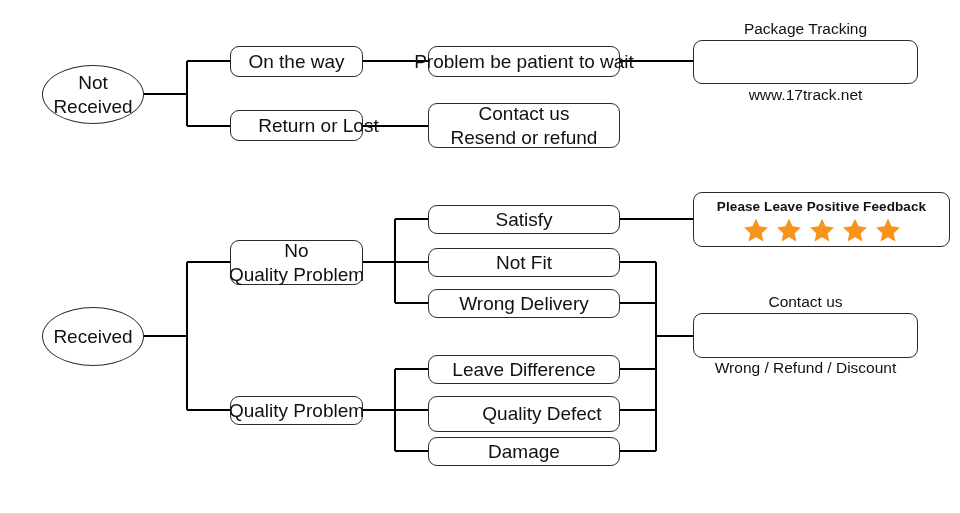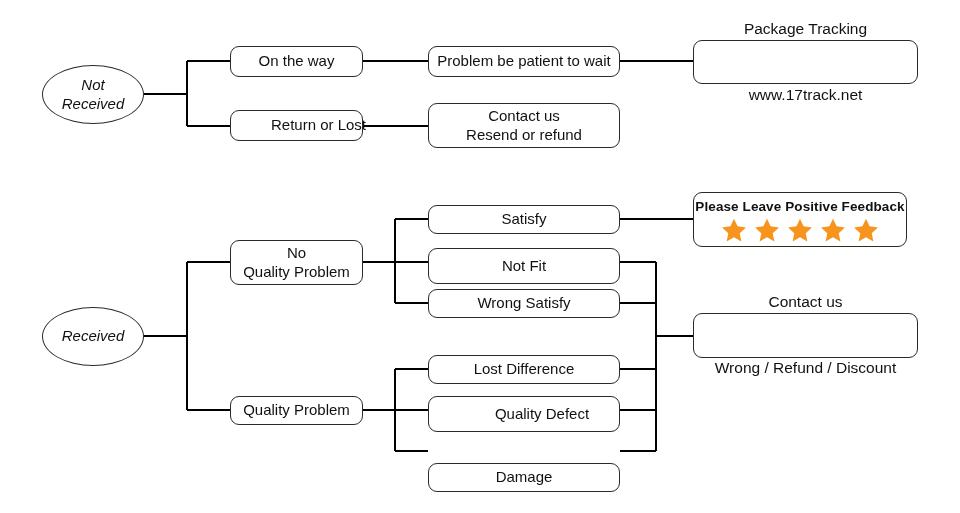--- a/index.html
+++ b/index.html
@@ -47,27 +47,26 @@
     text-align: center;
     line-height: 1.22;
     color: #111111;
   }
   .rounded {
     border-radius: 9px;
   }
   .ellipse {
     border-radius: 50%;
     border: 1.2px solid #2b2b2b;
-    font-style: italic;
   }
   .node .ln {
     display: block;
     white-space: nowrap;
   }
-  .fs15 { font-size: 15px; }
+  .fs15 { font-size: 19px; }
   .fs155 { font-size: 15.5px; gap: 47px; }
   .feedback-box {
     position: absolute;
     box-sizing: border-box;
     border: 1.2px solid #2b2b2b;
     border-radius: 9px;
     background: #ffffff;
     display: flex;
     flex-direction: column;
     align-items: center;
@@ -181,41 +180,41 @@
   </div>
 
   <div class="node rounded fs15" style="left:230px; top:396px; width:133px; height:29px;">
     <span class="ln">Quality Problem</span>
   </div>
 
   <div class="node rounded fs15" style="left:428px; top:205px; width:192px; height:29px;">
     <span class="ln">Satisfy</span>
   </div>
 
-  <div class="node rounded fs15" style="left:428px; top:248px; width:192px; height:36px;">
+  <div class="node rounded fs15" style="left:428px; top:248px; width:192px; height:29px;">
     <span class="ln">Not Fit</span>
   </div>
 
   <div class="node rounded fs15" style="left:428px; top:289px; width:192px; height:29px;">
-    <span class="ln">Wrong Satisfy</span>
+    <span class="ln">Wrong Delivery</span>
   </div>
 
   <div class="node rounded fs15" style="left:428px; top:355px; width:192px; height:29px;">
-    <span class="ln">Lost Difference</span>
+    <span class="ln">Leave Difference</span>
   </div>
 
   <div class="node rounded fs15" style="left:428px; top:396px; width:192px; height:36px;padding-left:36px;">
     <span class="ln">Quality Defect</span>
   </div>
 
-  <div class="node rounded fs15" style="left:428px; top:463px; width:192px; height:29px;">
+  <div class="node rounded fs15" style="left:428px; top:437px; width:192px; height:29px;">
     <span class="ln">Damage</span>
   </div>
 
-  <div class="feedback-box" style="left:693px; top:192px; width:214px; height:55px;">
+  <div class="feedback-box" style="left:693px; top:192px; width:257px; height:55px;">
     <span class="feedback-title">Please Leave Positive Feedback</span>
     <span class="stars" id="stars-row">
         <span class="star">
           <svg class="star" viewBox="0 0 24 24" xmlns="http://www.w3.org/2000/svg">
             <polygon points="12,1.5 15.3,8.6 23,9.6 17.3,14.9 18.8,22.5 12,18.8 5.2,22.5 6.7,14.9 1,9.6 8.7,8.6" fill="#F7941E"></polygon>
           </svg>
         </span>
         <span class="star">
           <svg class="star" viewBox="0 0 24 24" xmlns="http://www.w3.org/2000/svg">
             <polygon points="12,1.5 15.3,8.6 23,9.6 17.3,14.9 18.8,22.5 12,18.8 5.2,22.5 6.7,14.9 1,9.6 8.7,8.6" fill="#F7941E"></polygon>

